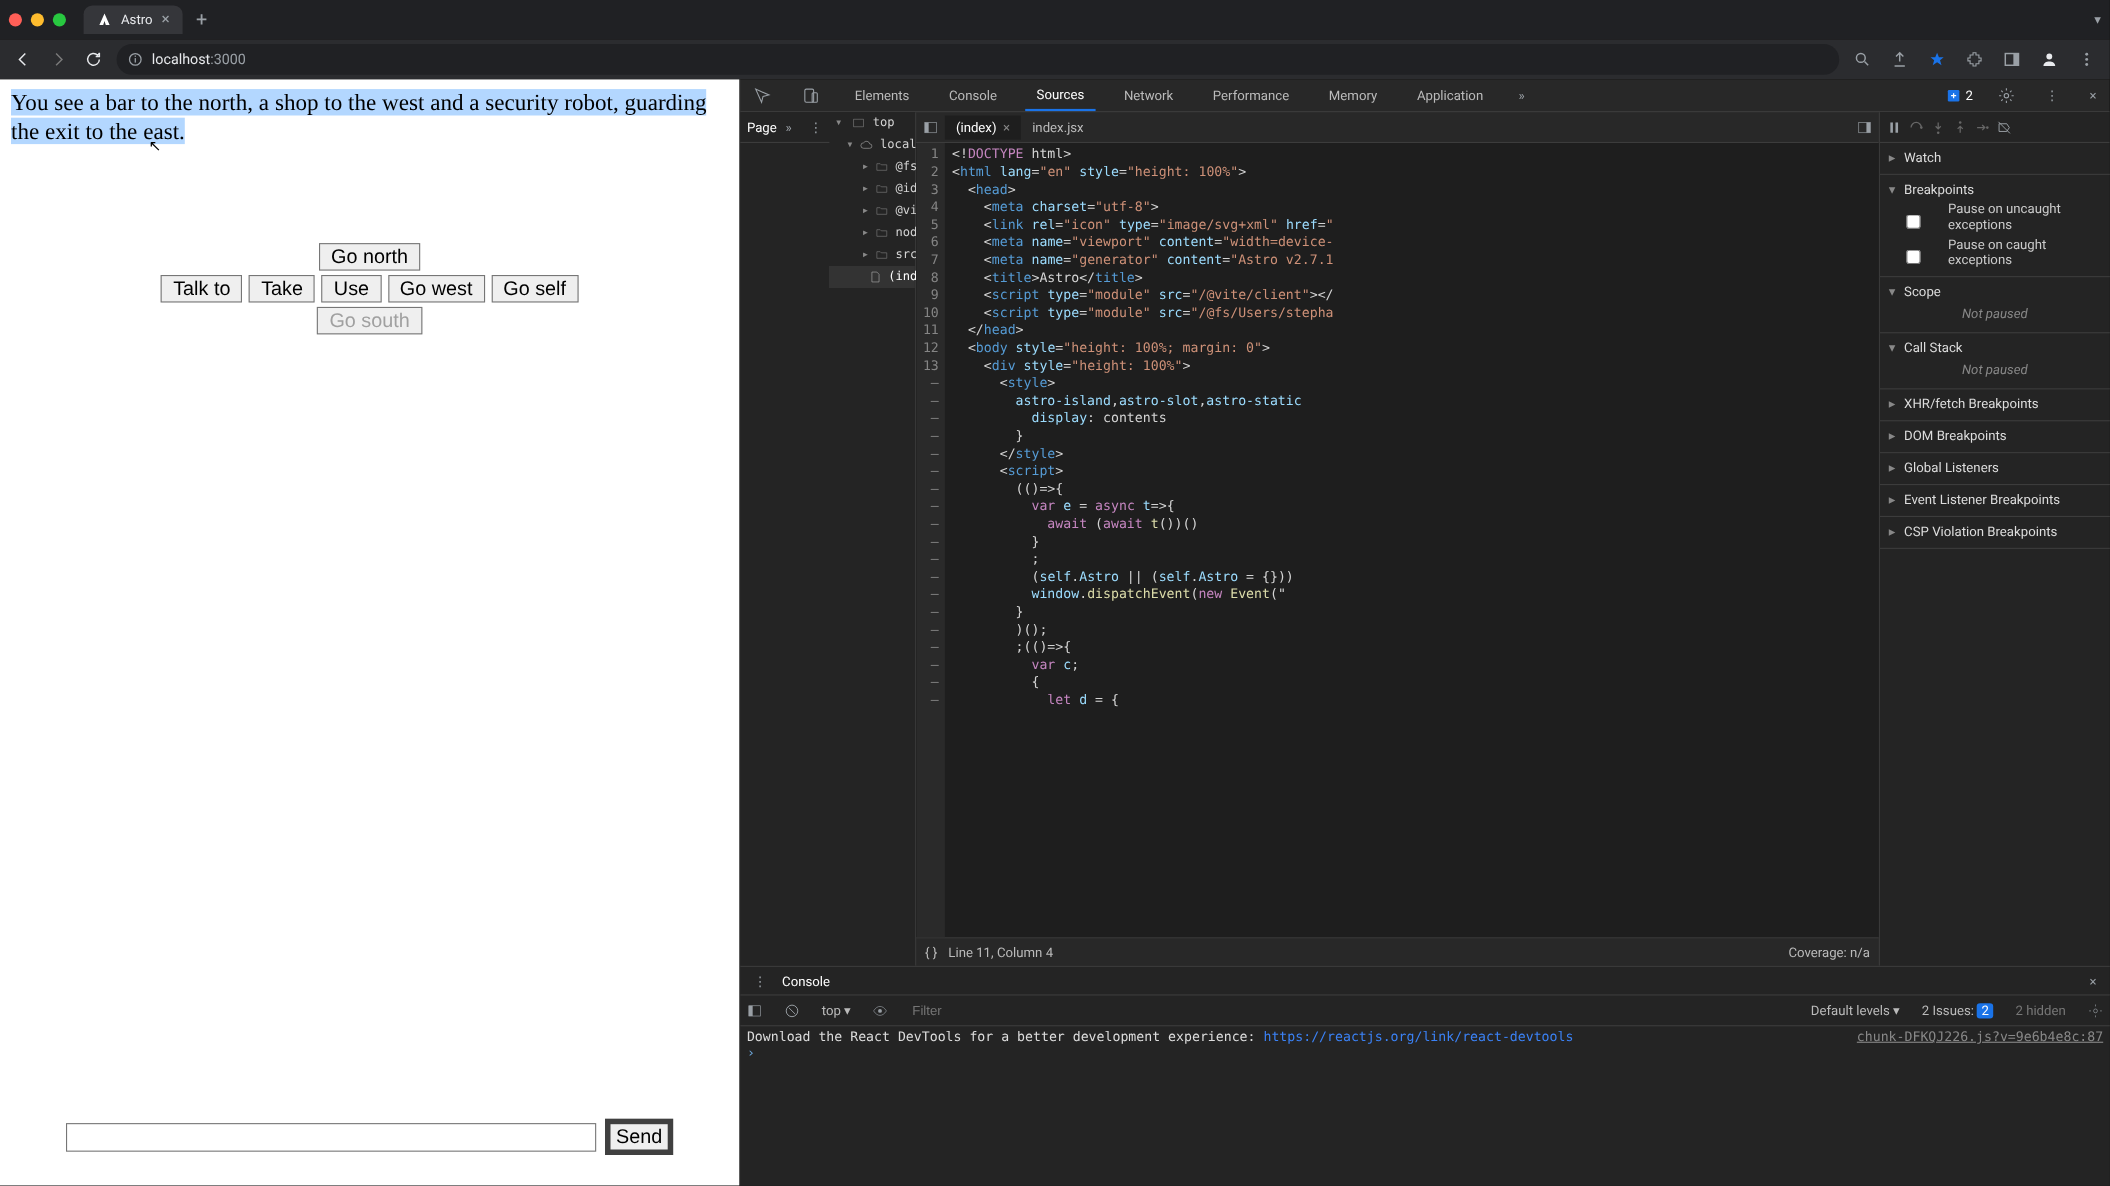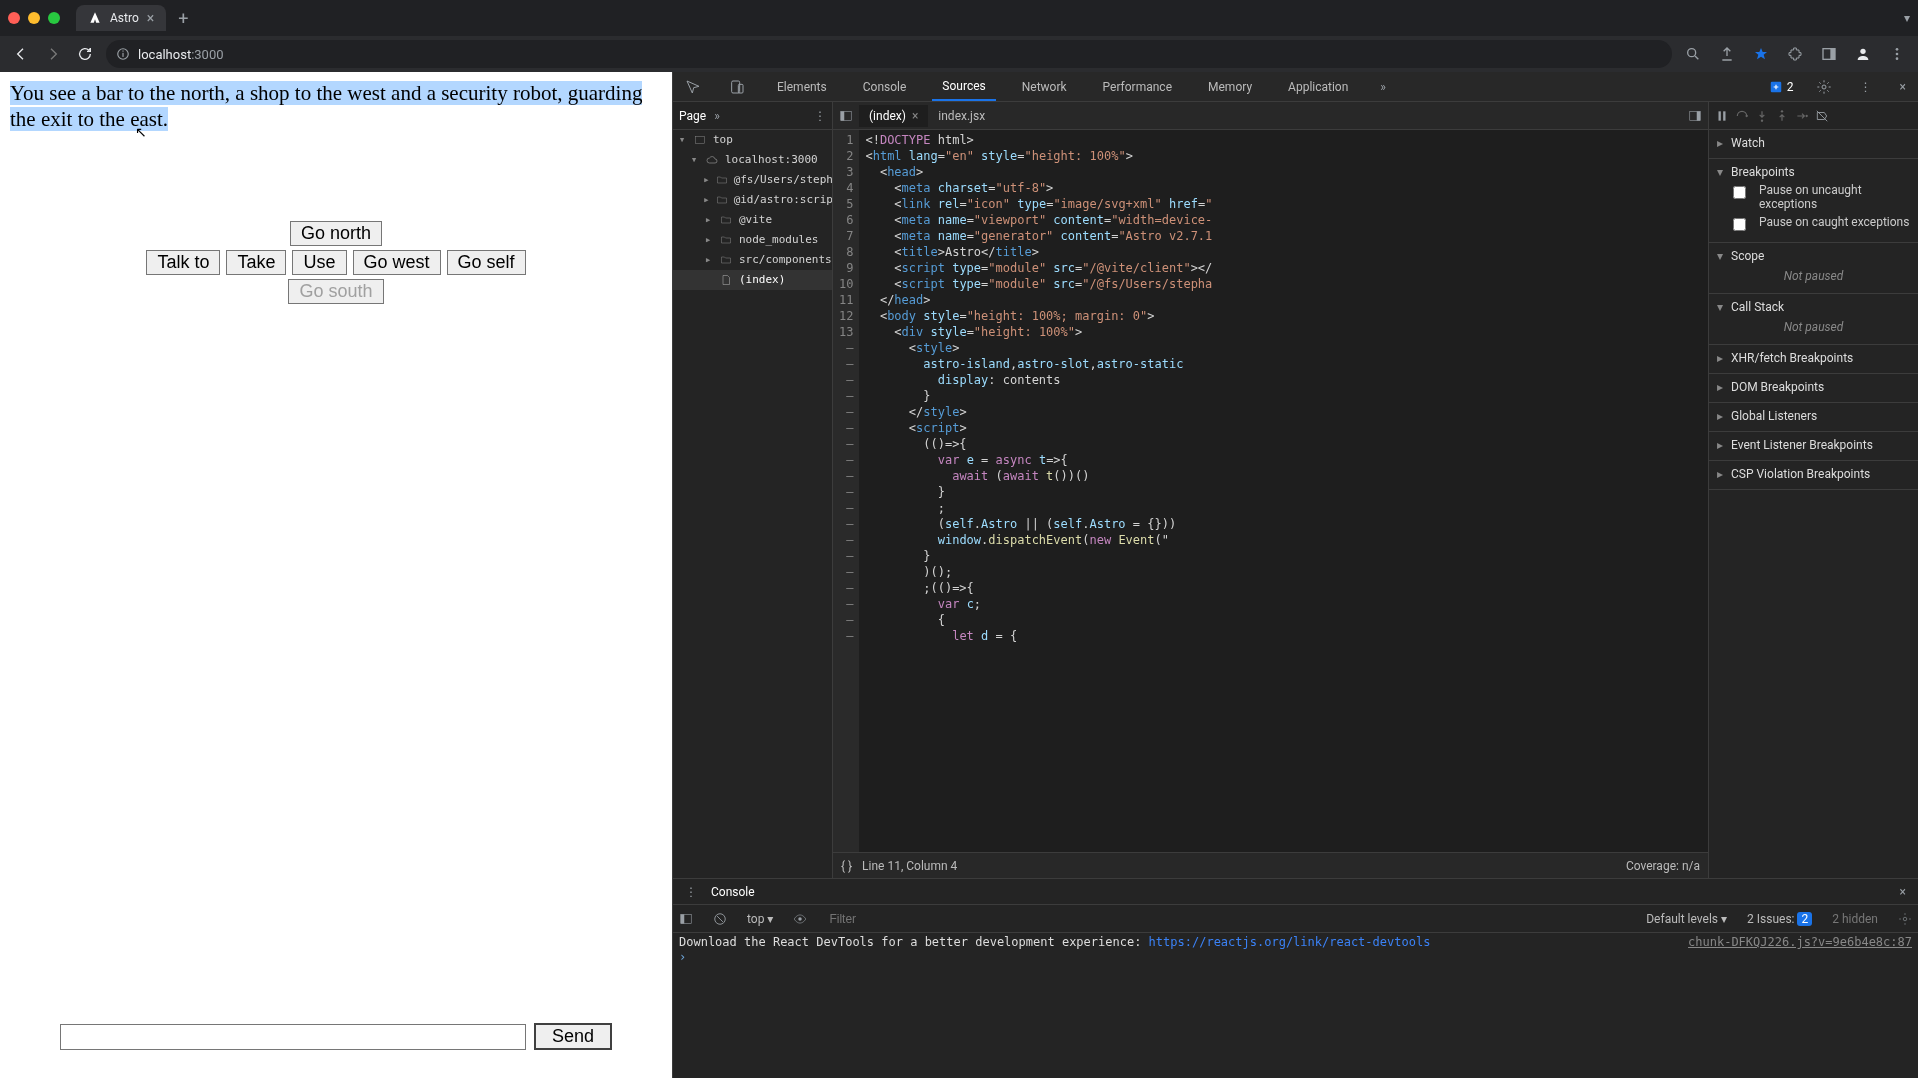--- a/index.html
+++ b/index.html
@@ -56,36 +56,36 @@
   .desc .hl{background:#b3d7ff}
   .cursor-arrow{position:absolute;left:135px;top:52px;font-size:14px;color:#000}
   .game-ctrls{display:flex;flex-direction:column;align-items:center;margin-top:68px}
   .brow{display:flex;gap:6px;margin-bottom:4px}
   .btn{font-family:Arial,sans-serif;font-size:18px;padding:1px 10px;background:#efefef;border:1px solid #767676}
   .btn[disabled]{color:#a0a0a0;background:#efefef}
   .dialog{font-size:21px;margin-top:8px;text-align:center}
   .page .spacer{flex:1}
   .sendrow{display:flex;align-items:center;gap:8px;padding:4px 50px 20px}
   .sendrow input{flex:1;height:26px;font-size:16px;border:1px solid #767676;padding:2px 4px;font-family:Arial}
-  .sendrow button{font-family:Arial;font-size:18px;padding:1px 16px;background:#efefef;border:2px solid #404040}
+  .sendrow button{font-family:Arial;font-size:18px;padding:1px 5px;background:#efefef;border:5px solid #404040}
 
   
   .devtools{background:var(--dt-bg);color:var(--dt-fg);display:flex;flex-direction:column;font-size:12px;border-left:1px solid var(--dt-border)}
   .dt-tabs{display:flex;align-items:center;gap:16px;height:30px;border-bottom:1px solid var(--dt-border);padding:0 6px}
   .dt-ico{color:var(--chrome-dim);padding:0 6px}
   .dt-tab{padding:6px 10px;color:#bbb}
   .dt-tab.active{color:#fff;border-bottom:2px solid #1a73e8}
   .dt-tabs .spacer{flex:1}
   .issue-pill{display:flex;align-items:center;gap:4px;color:#fff}
   .issue-pill .ico{width:14px;height:14px}
 
   .dt-body{display:grid;grid-template-columns:160px 1fr 210px;flex:1;min-height:0}
 
   
-  .nav{background:var(--dt-bg-alt);border-right:1px solid var(--dt-border);display:flex;flex-direction:column}
+  .nav{background:var(--dt-bg-alt);border-right:1px solid var(--dt-border);display:flex;flex-direction:row}
   .nav-tabs{display:flex;align-items:center;height:28px;border-bottom:1px solid var(--dt-border);padding:0 6px;gap:8px}
   .nav-tab{color:#fff}
   .nav-tabs .more{color:var(--chrome-dim)}
   .tree{font-family:Menlo,Consolas,monospace;font-size:11px;line-height:20px;overflow:auto;flex:1}
   .tree .row{display:flex;align-items:center;gap:6px;padding:0 0 0 4px;white-space:nowrap}
   .tree .row.sel{background:var(--dt-sel);color:#fff}
   .tree .row .tw{color:#888;width:10px;text-align:center}
   .tree .row .ic{width:14px;height:14px;display:inline-flex;align-items:center;justify-content:center;color:#888}
   .tree .d1{padding-left:16px}.tree .d2{padding-left:30px}
   .folder-ic{color:#888}
@@ -107,21 +107,21 @@
   .t{color:var(--tag)}.a{color:var(--attr)}.s{color:var(--str)}.k{color:var(--kw)}.i{color:var(--id)}.f{color:var(--fn)}
   .ed-status{height:26px;border-top:1px solid var(--dt-border);display:flex;align-items:center;padding:0 8px;gap:10px;color:#bbb}
   .ed-status .spacer{flex:1}
 
   
   .debug{background:var(--dt-bg-alt);border-left:1px solid var(--dt-border);display:flex;flex-direction:column}
   .dbg-tb{display:flex;align-items:center;gap:6px;height:28px;border-bottom:1px solid var(--dt-border);padding:0 6px;color:var(--chrome-dim)}
   .dbg-sec{border-bottom:1px solid var(--dt-border);padding:4px 6px 6px}
   .dbg-hdr{display:flex;align-items:center;gap:6px;color:#ddd;padding:2px 0}
   .dbg-hdr .tw{color:#888;width:10px;text-align:center}
-  .dbg-row{display:flex;align-items:flex-start;gap:10px;padding:2px 0 2px 14px;color:#ccc}
+  .dbg-row{display:flex;align-items:flex-end;gap:22px;padding:2px 0 2px 14px;color:#ccc}
   .dbg-row input{accent-color:#1a73e8}
   .dbg-np{text-align:center;font-style:italic;color:#888;padding:4px 0}
 
   
   .drawer{border-top:1px solid var(--dt-border);background:var(--dt-bg-alt);display:flex;flex-direction:column;height:200px}
   .drw-tabs{display:flex;align-items:center;height:26px;border-bottom:1px solid var(--dt-border);padding:0 6px}
   .drw-tab{color:#fff;padding:4px 8px}
   .drw-tabs .spacer{flex:1}
   .drw-filter{display:flex;align-items:center;height:28px;border-bottom:1px solid var(--dt-border);padding:0 6px;gap:20px;color:#bbb}
   .drw-filter input{flex:1;background:transparent;border:none;color:#ddd;font-size:12px;outline:none}

